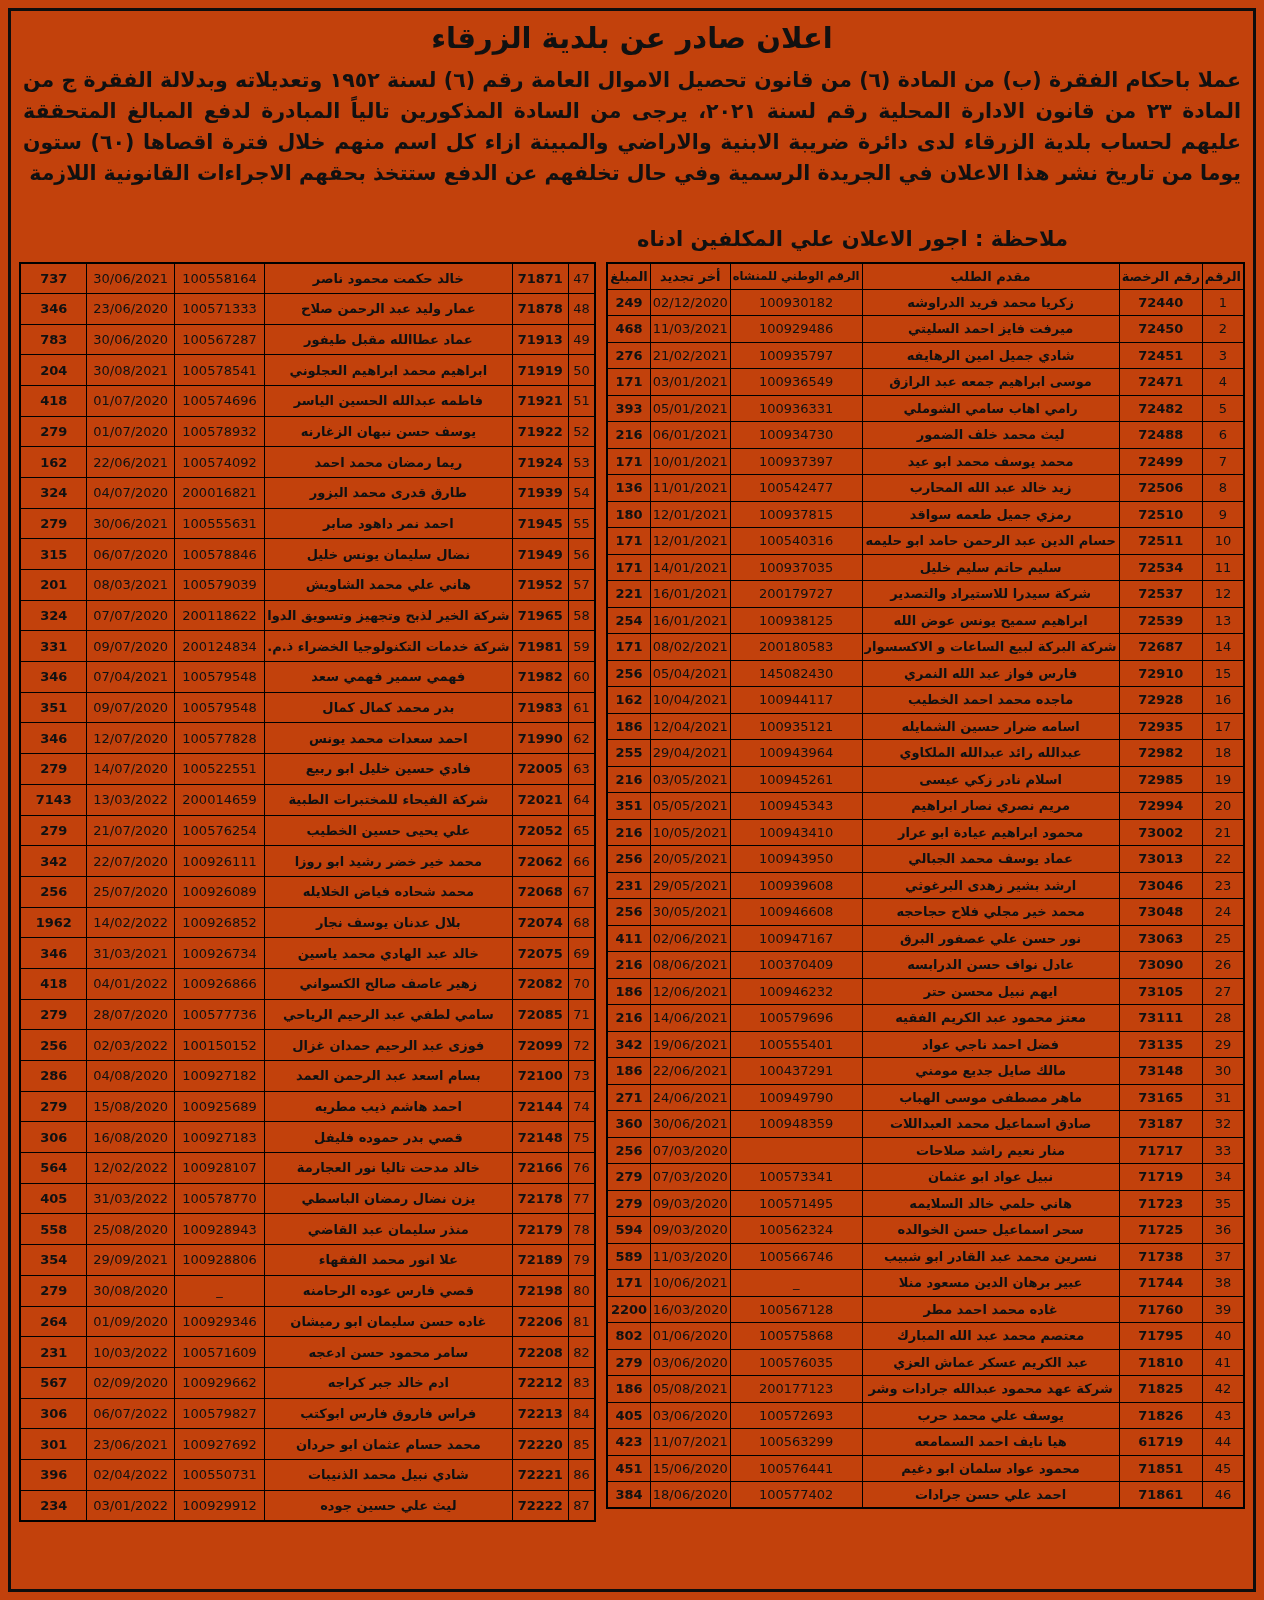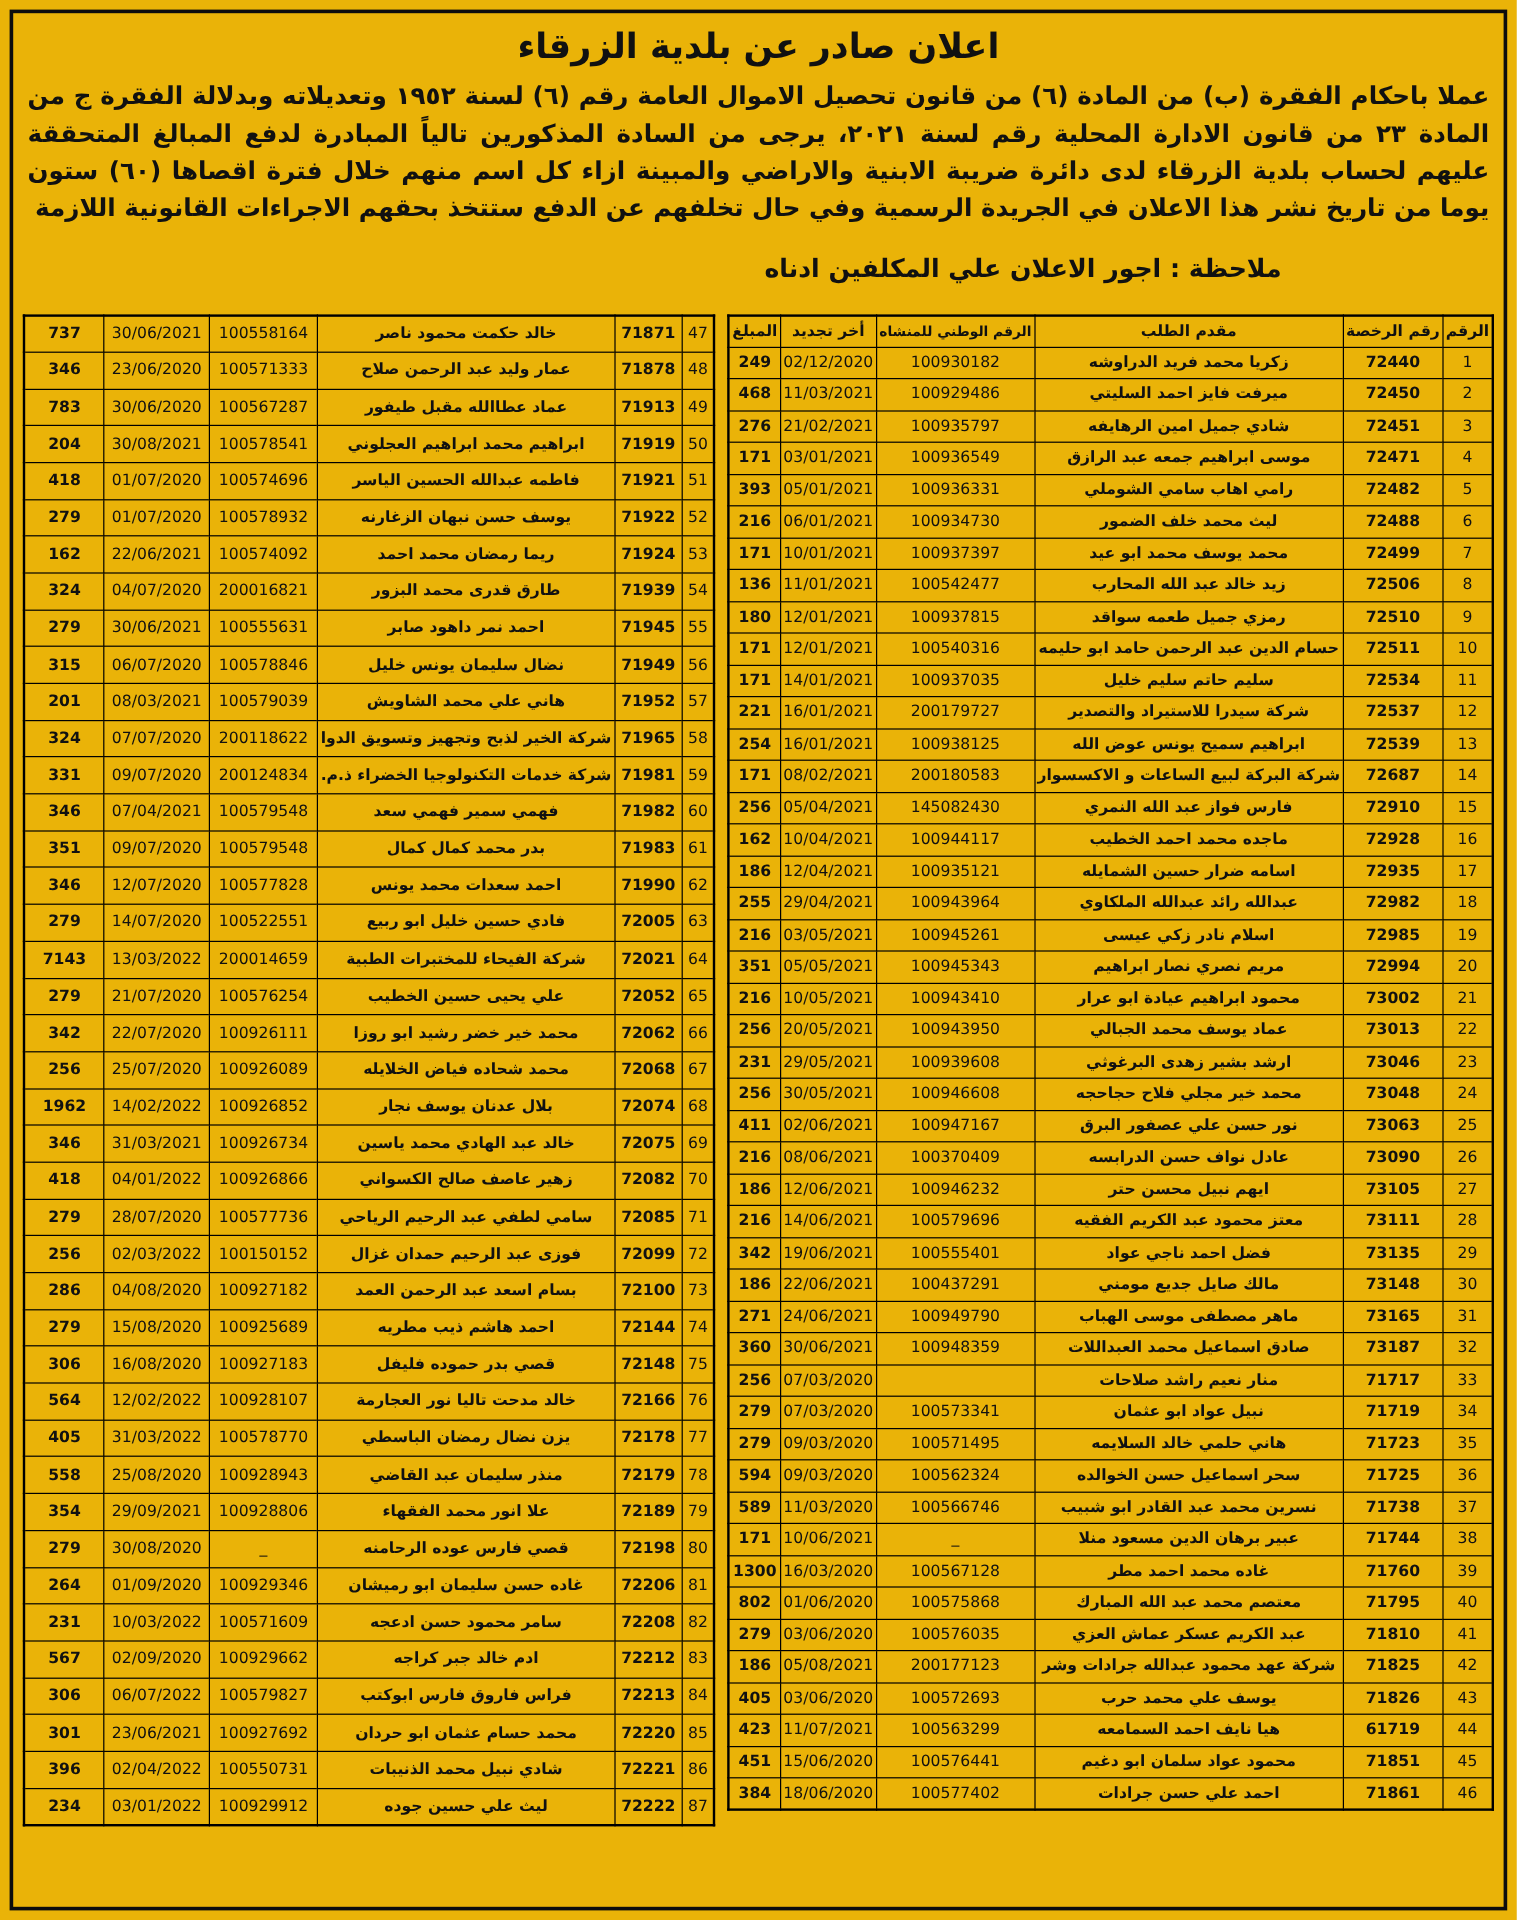--- a/index.html
+++ b/index.html
@@ -5,21 +5,21 @@
   * { box-sizing: border-box; }
   html, body { margin: 0; padding: 0; }
   body {
     width: 1264px; height: 1600px;
     background: #efefec;
     font-family: "DejaVu Sans", sans-serif;
     color: #111;
   }
   .page {
     width: 1264px; height: 1600px;
-    background: #eab308;
+    background: #c2410c;
     padding: 8px;
     overflow: hidden;
   }
   .frame {
     width: 100%; height: 100%;
     border: 3px solid #0d0d0d;
     padding: 6px 8px;
     direction: rtl;
   }
   .title {
@@ -41,21 +41,21 @@
     display: flex;
     justify-content: space-between;
     align-items: flex-end;
     margin: 4px 2px 10px 2px;
     min-height: 58px;
   }
   .note {
     font-size: 21px;
     font-weight: bold;
     margin-right: 175px;
-    margin-bottom: 16px;
+    margin-bottom: 1px;
   }
   .signature {
     text-align: center;
     font-size: 19px;
     font-weight: bold;
     line-height: 1.25;
     margin-bottom: 6px;
   }
   .tables {
     display: flex;
@@ -421,21 +421,21 @@
               <td class="c3">_</td>
               <td class="c4">10/06/2021</td>
               <td class="c5">171</td>
             </tr>
             <tr>
               <td class="c0">39</td>
               <td class="c1">71760</td>
               <td class="c2">غاده محمد احمد مطر</td>
               <td class="c3">100567128</td>
               <td class="c4">16/03/2020</td>
-              <td class="c5">1300</td>
+              <td class="c5">2200</td>
             </tr>
             <tr>
               <td class="c0">40</td>
               <td class="c1">71795</td>
               <td class="c2">معتصم محمد عبد الله المبارك</td>
               <td class="c3">100575868</td>
               <td class="c4">01/06/2020</td>
               <td class="c5">802</td>
             </tr>
             <tr>

